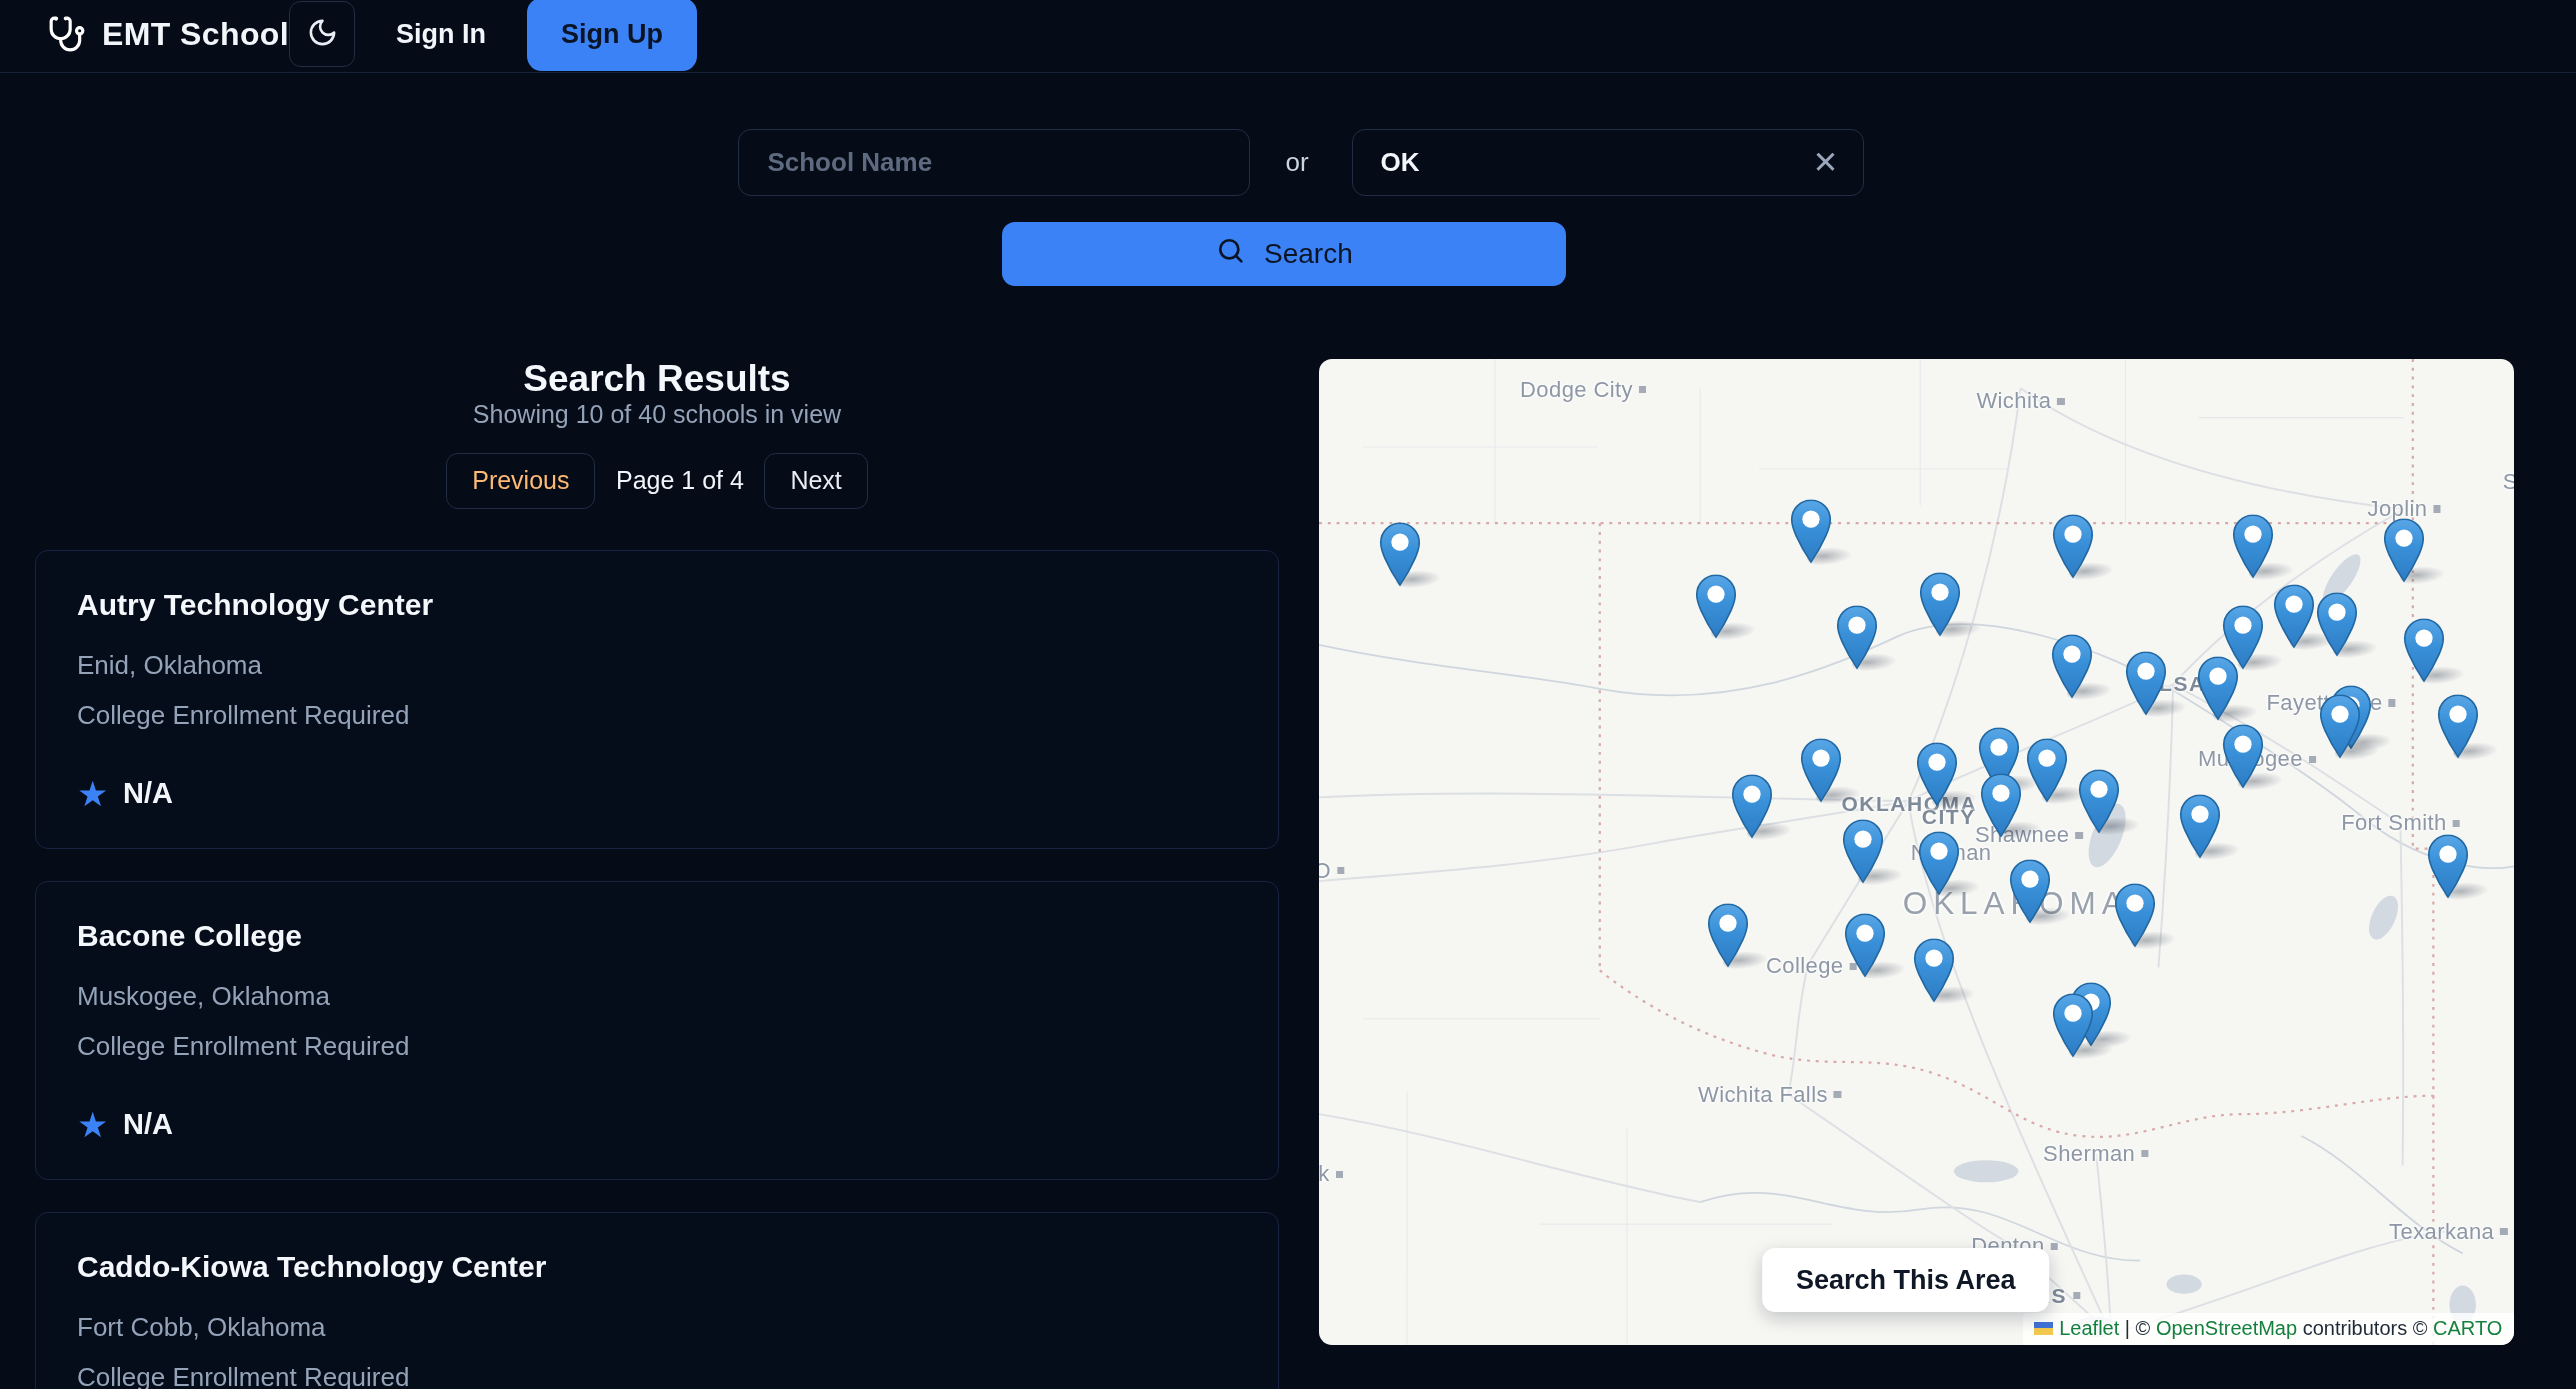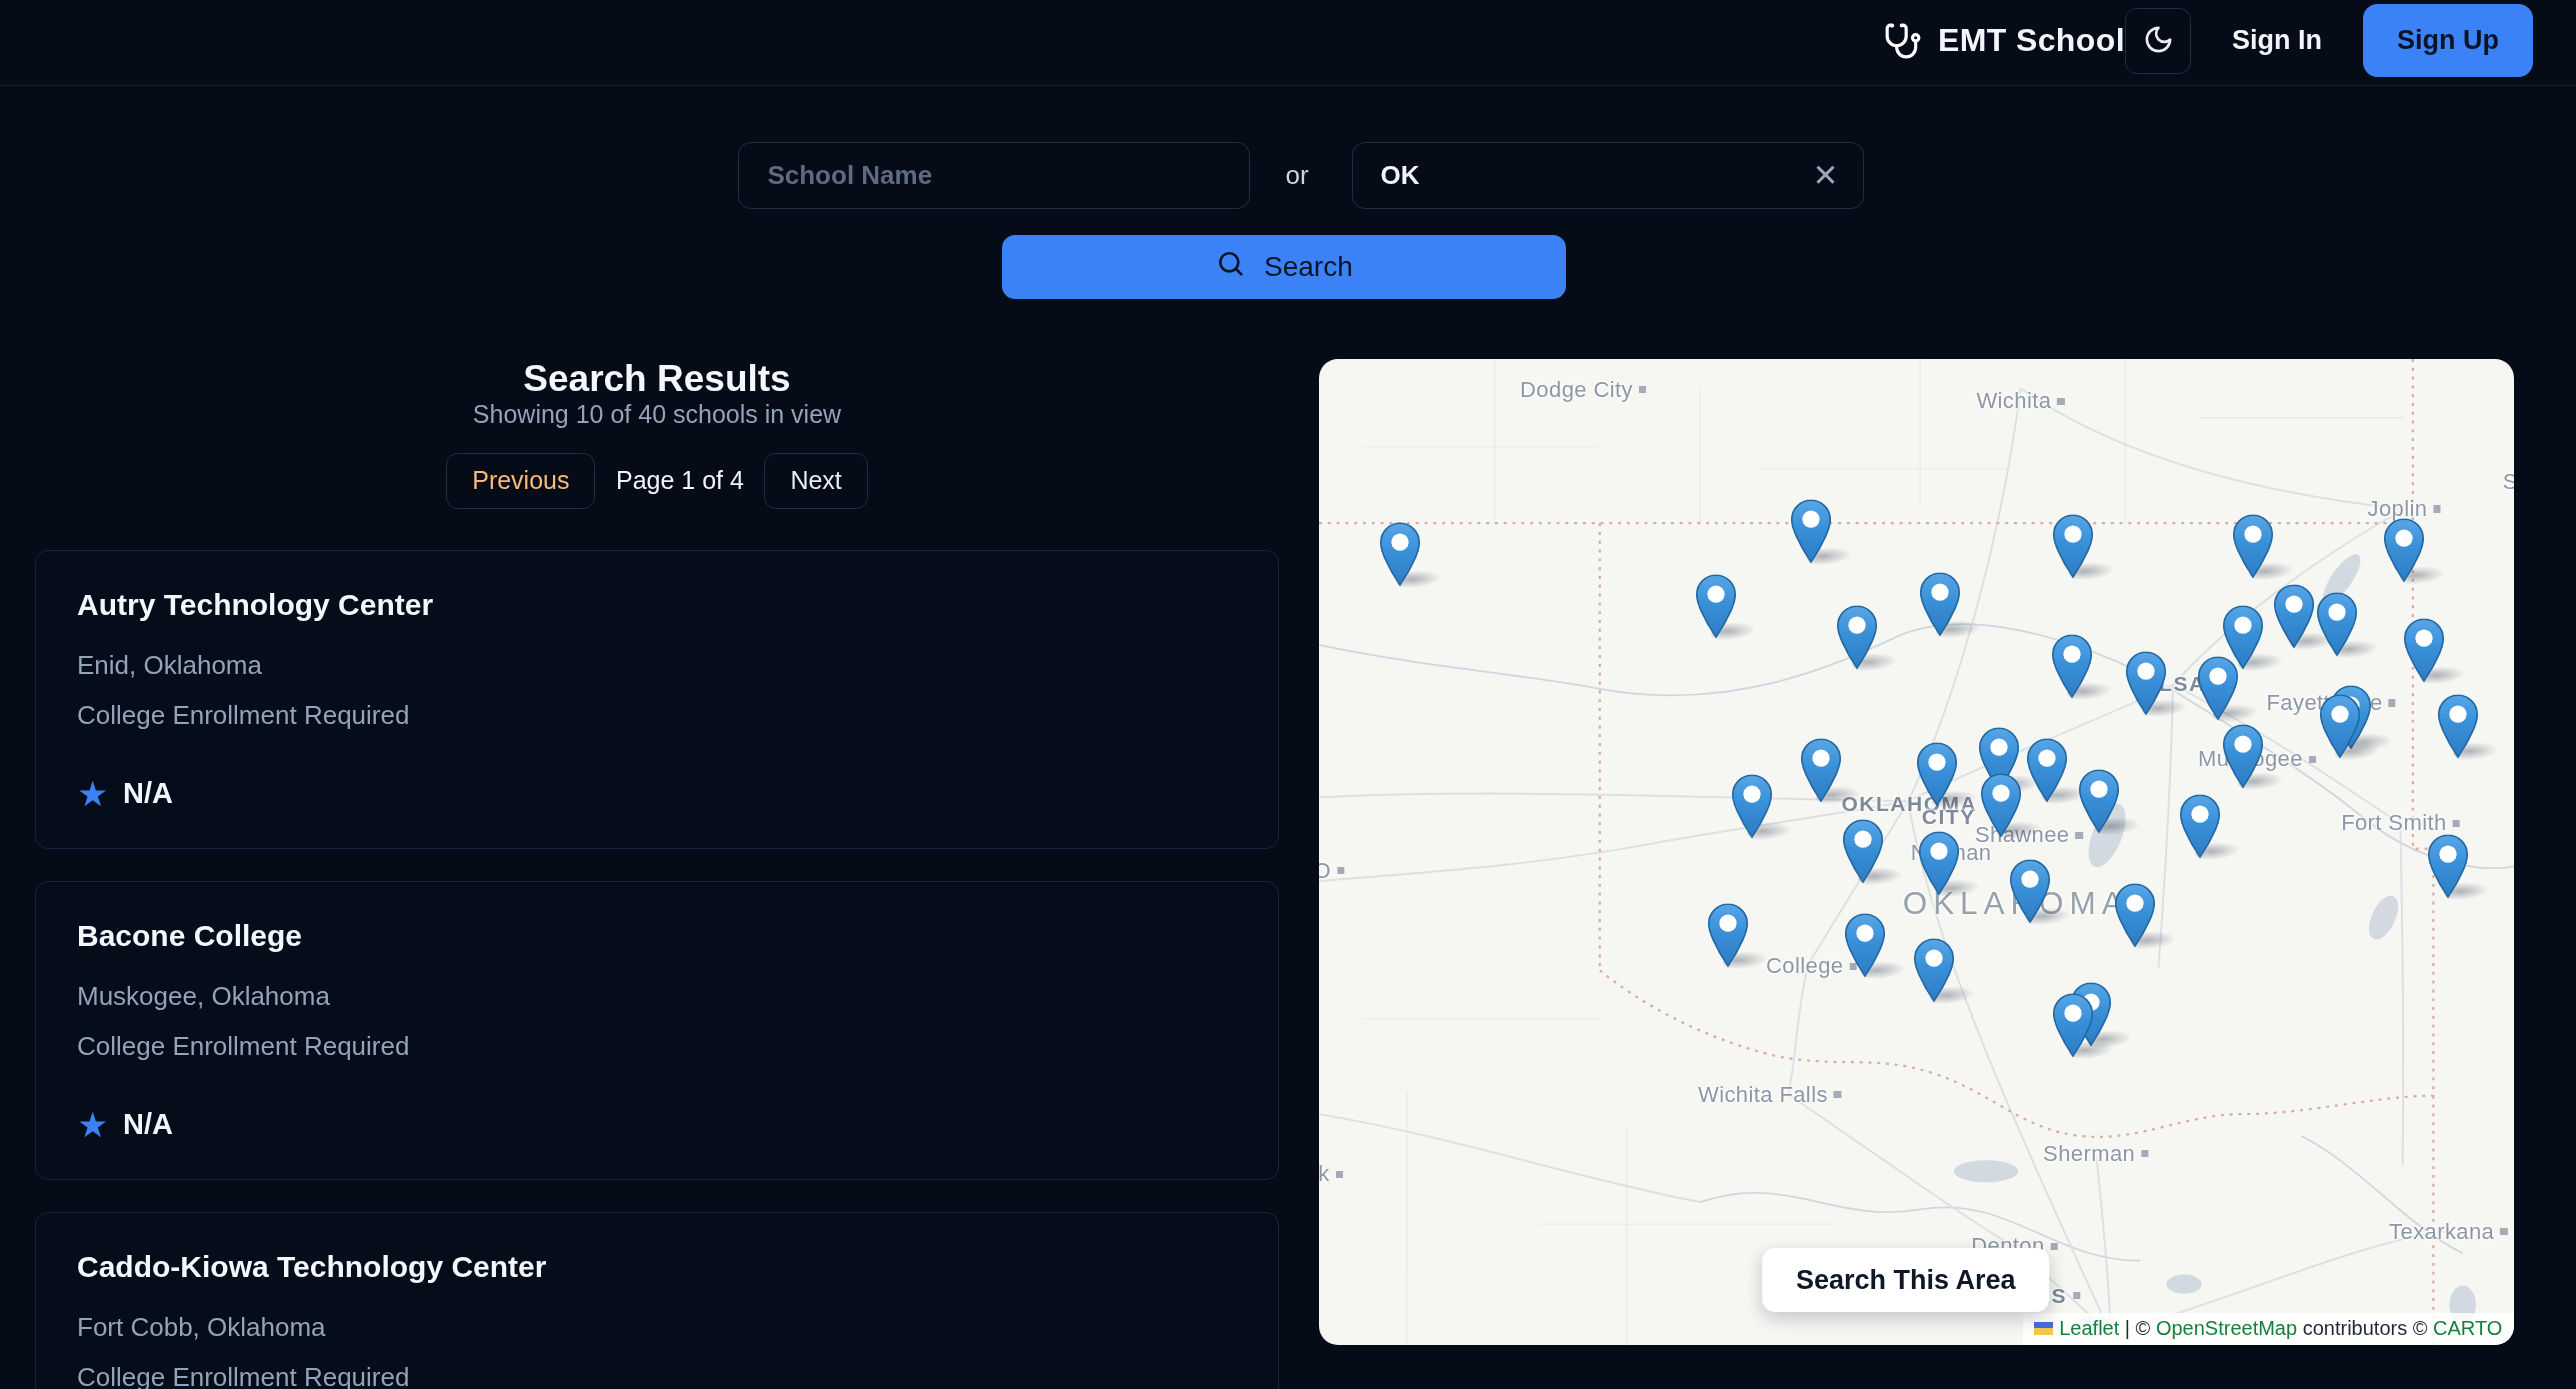--- a/index.html
+++ b/index.html
@@ -6,21 +6,21 @@
   html,body { width:2576px; height:1390px; overflow:hidden; }
   body {
     background:#050b17;
     color:#f2f5fa;
     font-family:"Liberation Sans","DejaVu Sans",sans-serif;
     position:relative;
   }
 
   
   .header {
-    height:86px; display:flex; align-items:center; justify-content:flex-end;
+    height:73px; display:flex; align-items:center; justify-content:flex-start;
     padding:0 43px 4px 48px; border-bottom:1.5px solid #17python2135;
     border-bottom:1.5px solid #172135;
   }
   .brand { display:flex; align-items:center; gap:16px; }
   .brand svg { display:block; }
   .brand-name { font-size:32px; font-weight:bold; letter-spacing:0.4px; }
   .header-right { display:flex; align-items:center; gap:41px; }
   .theme-btn {
     width:66px; height:66px; border:1.5px solid #232e45; border-radius:11.7px;
     background:transparent; display:flex; align-items:center; justify-content:center;
@@ -78,21 +78,21 @@
   .card-title { font-size:30px; font-weight:bold; color:#f4f7fb; }
   .card-loc { margin-top:28px; font-size:26px; color:#94a3b8; }
   .card-req { margin-top:19px; font-size:26px; color:#94a3b8; }
   .card-rating { margin-top:45px; display:flex; align-items:center; gap:14.7px; }
   .star { color:#3b82f6; font-size:35px; line-height:1; }
   .rating-val { font-size:29px; font-weight:600; color:#f2f5fa; }
 
   
   .map {
     position:absolute; left:1319px; top:359px; width:1195px; height:986px;
-    background:#f6f6f3; border-radius:19px; overflow:hidden; cursor:grab;
+    background:#f6f6f3; border-radius:13px; overflow:hidden; cursor:grab;
   }
   .map-art { position:absolute; inset:0; width:100%; height:100%; }
   .map-label {
     position:absolute; transform:translate(-50%,-50%); white-space:nowrap;
     color:#8d97a5; font-size:22px; letter-spacing:0.4px;
     text-shadow:0 0 3.7px #fff,0 0 3.7px #fff,0 0 3.7px #fff;
     display:flex; align-items:center; gap:5.9px;
   }
   .map-label .dot { width:7.3px; height:7.3px; background:#a4abb6; display:inline-block; }
   .map-label.caps { font-size:21px; letter-spacing:1.5px; color:#7f8a98; font-weight:bold; }

